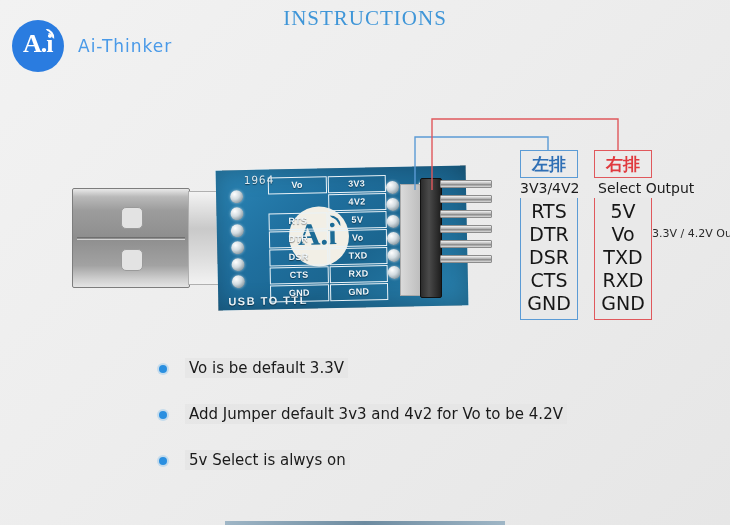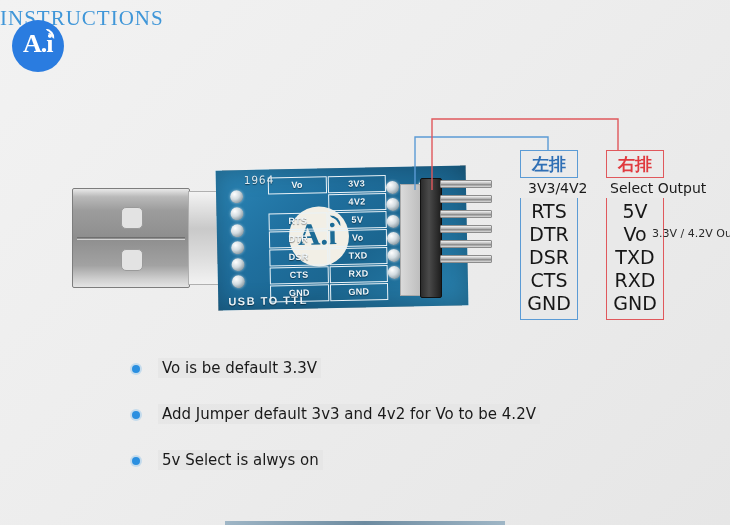--- a/index.html
+++ b/index.html
@@ -30,21 +30,21 @@
   #logo-mark .wifi2 {
     position: absolute; right: 11px; top: 13px; width: 5px; height: 5px;
     border: 1.5px solid #fff; border-left-color: transparent; border-bottom-color: transparent;
     border-radius: 0 6px 0 0;
   }
   #logo-text {
     margin-left: 14px; font-size: 17px; color: #4a9ae8;
     letter-spacing: 1px; font-family: "DejaVu Sans", sans-serif;
   }
   #page-title {
-    position: absolute; left: 0; right: 0; top: 6px; 
+    position: absolute; left: 0; right: 0; top: 6px; text-align: center;
     font-family: "Liberation Serif", serif; font-size: 21px;
     color: #3f96d8; letter-spacing: 1px;
   }
 
   
   #board-photo {
     position: absolute; left: 62px; top: 168px; width: 455px; height: 140px;
   }
   
   #usb-shell {
@@ -133,46 +133,46 @@
 
   
   #tables { position: absolute; left: 520px; top: 150px; }
   .col { position: absolute; top: 0; }
   .col-head {
     width: 58px; height: 28px; line-height: 26px; text-align: center;
     font-family: "DejaVu Sans", sans-serif; font-size: 17px; font-weight: bold;
     background: #ebebeb;
   }
   #col-left { left: 0; }
-  #col-right { left: 86px; }
+  #col-right { left: 74px; }
   #col-left .col-head { border: 1px solid #5b9bd5; color: #2f6fb5; }
   #col-right .col-head { border: 1px solid #e0585c; color: #e03a3f; }
   .col-sub {
     position: absolute; top: 30px; font-size: 14px; color: #1b1b1b; white-space: nowrap;
     font-family: "DejaVu Sans", sans-serif;
   }
-  #col-left .col-sub { left: 8px; }
+  #col-left .col-sub { left: 0px; }
   #col-right .col-sub { left: 4px; }
   .col-body {
     position: absolute; top: 48px; width: 58px; padding: 2px 0 4px 0;
     background: #e9e9e9; text-align: center;
   }
   #col-left .col-body { border-left: 1px solid #5b9bd5; border-right: 1px solid #5b9bd5; border-bottom: 1px solid #5b9bd5; }
   #col-right .col-body { border-left: 1px solid #e0585c; border-right: 1px solid #e0585c; border-bottom: 1px solid #e0585c; }
   .col-body .cell {
     font-size: 19px; line-height: 23px; color: #171717;
     font-family: "DejaVu Sans", sans-serif;
   }
   #vo-note {
     position: absolute; left: 132px; top: 77px; font-size: 11px; color: #2a2a2a;
     white-space: nowrap; font-family: "DejaVu Sans", sans-serif;
   }
 
   
-  #bullets { position: absolute; left: 132px; top: 358px; width: 520px; }
+  #bullets { position: absolute; left: 159px; top: 358px; width: 520px; }
   .bullet-row { display: flex; align-items: flex-start; margin-bottom: 26px; }
   .bullet-dot {
     width: 8px; height: 8px; border-radius: 50%; background: #2a8fe0;
     margin-top: 7px; margin-right: 18px; flex: none;
     box-shadow: 0 0 0 2px rgba(120,185,235,.35);
   }
   .bullet-text {
     font-size: 15px; color: #1a1a1a; background: rgba(228,228,228,.75);
     padding: 1px 4px; font-family: "DejaVu Sans", sans-serif;
   }
@@ -186,20 +186,21 @@
 <body>
 
 <div id="page-title">INSTRUCTIONS</div>
 
 <div id="logo-block">
   <div id="logo-mark">
     <span class="gA">A.i</span>
     <span class="wifi"></span>
     <span class="wifi2"></span>
   </div>
+  <div id="logo-text">Ai-Thinker</div>
 </div>
 
 <div id="board-photo">
 
   <div id="usb-shell">
     <div class="dimple d1"></div>
     <div class="dimple d2"></div>
     <div class="seam"></div>
   </div>
   <div id="usb-neck"></div>

